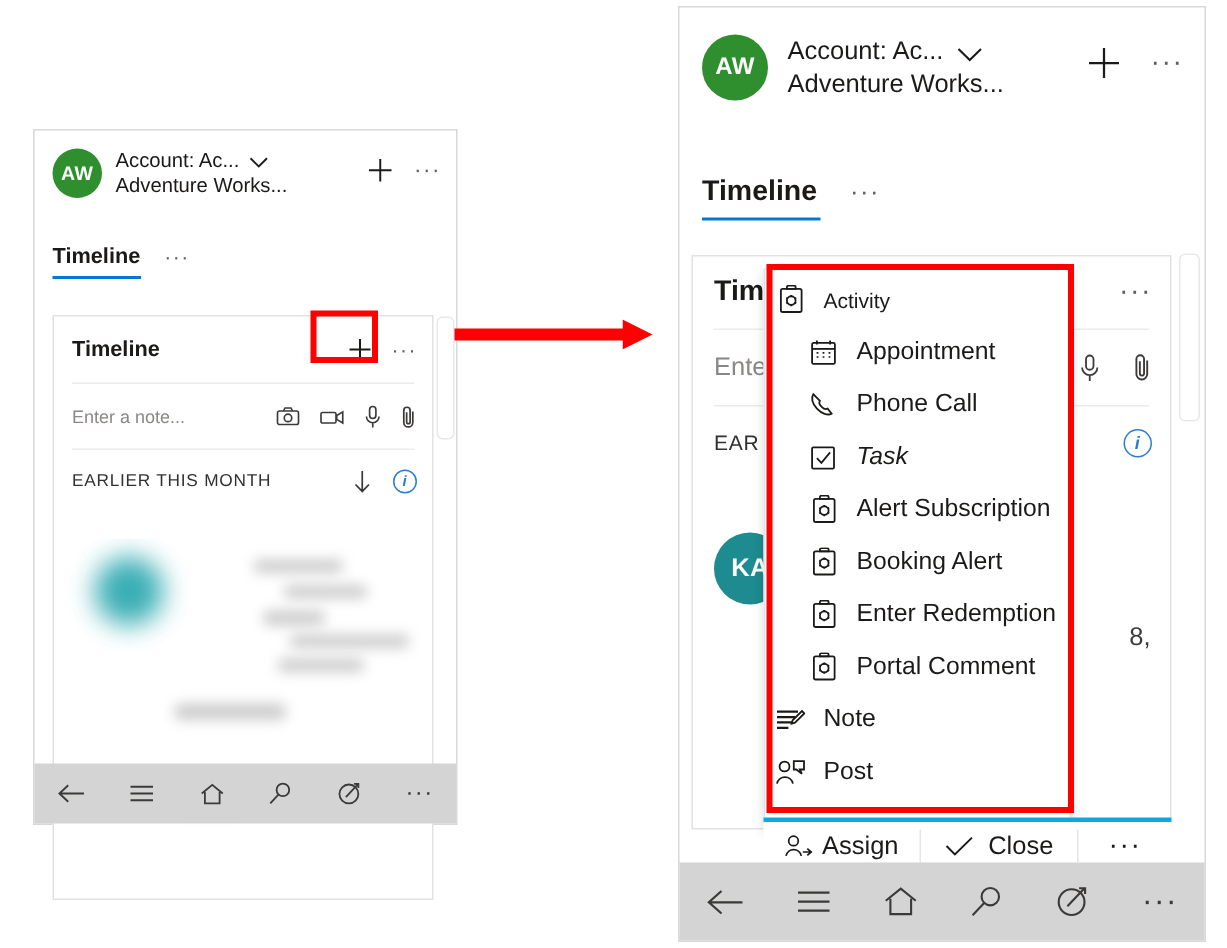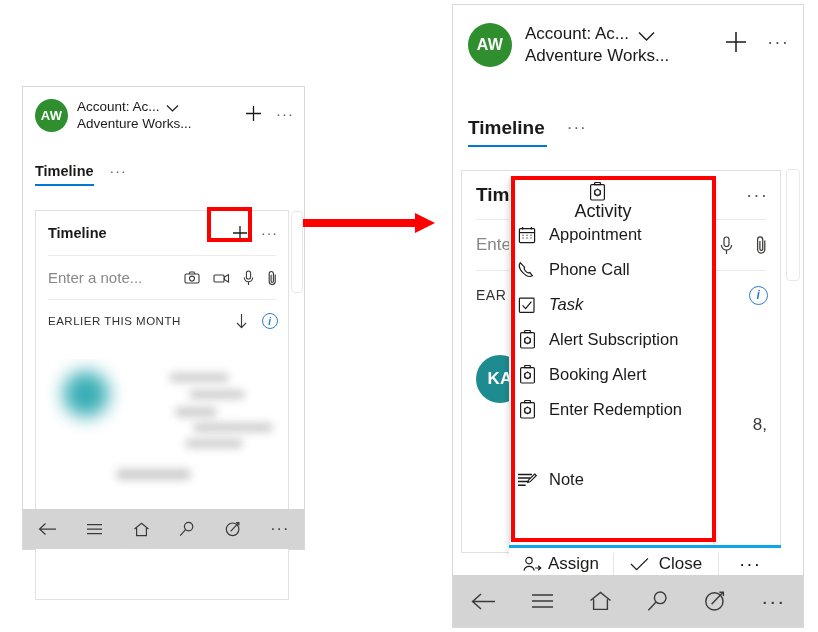--- a/index.html
+++ b/index.html
@@ -47,21 +47,21 @@
   
   .blurwrap{position:absolute;overflow:hidden;}
   .blob{position:absolute;border-radius:50%;background:#16a0a8;filter:blur(9px);opacity:.85;}
   .bline{position:absolute;background:#b9b9b9;filter:blur(4.2px);border-radius:5px;opacity:.72;}
 
   
   .menu{position:absolute;background:#ffffff;border:1px solid #e3e3e3;
         box-shadow:0 2px 7px rgba(0,0,0,.16);box-sizing:border-box;}
   .menu-item{display:flex;align-items:center;color:#1b1a19;}
   .menu-item .mtxt{white-space:nowrap;}
-  .mi-indent{}
+  .mi-indent{padding-left:22px;}
 
   
   .cmdbar{position:absolute;display:flex;align-items:center;border-top:3px solid #0ea5e9;background:#fff;}
   .cmd{display:flex;align-items:center;justify-content:center;color:#1b1a19;height:100%;}
   .cmd-div{width:1px;background:#e6e6e6;height:70%;}
 
   
   .redbox{position:absolute;border:4px solid #ff0000;box-sizing:border-box;}
   .redline{position:absolute;background:#ff0000;}
 
@@ -115,21 +115,21 @@
           <svg width="16" height="16" viewBox="0 0 16 16">
               <path d="M8 1 V15 M1 8 H15" stroke="#1b1a19" stroke-width="1.3"></path>
             </svg>
         </span>
         <span class="ell" style="font-size:14px;">···</span>
       </span>
     </div>
     <div class="sep" style="margin:0 12px;"></div>
 
     <div class="noterow" style="height:43px;padding:0 10px 0 12px;">
-      <span class="note-ph" style="font-size:15px;">Enter a note...</span>
+      <span class="note-ph" style="font-size:12px;">Enter a note...</span>
       <span class="note-icons" style="gap:13px;">
         <span>
           <svg width="16" height="13" viewBox="0 0 16 13">
               <rect x="1" y="3" width="14" height="9" rx="1.4" fill="none" stroke="#3b3a39" stroke-width="1.1"></rect>
               <path d="M5 3 L6 1 H10 L11 3" fill="none" stroke="#3b3a39" stroke-width="1.1"></path>
               <circle cx="8" cy="7.6" r="2.5" fill="none" stroke="#3b3a39" stroke-width="1.1"></circle>
             </svg>
         </span>
         <span>
           <svg width="17" height="12" viewBox="0 0 17 12">
@@ -356,21 +356,21 @@
           <circle cx="10.4" cy="11.4" r="8.6" fill="none" stroke="#3b3a39" stroke-width="1.4"></circle>
           <path d="M7.6 14.2 L19 2.2 M15.4 2.2 H19.4 V6" fill="none" stroke="#3b3a39" stroke-width="1.4"></path>
         </svg>
     </span>
     <span class="nicon ell" style="font-size:21px;">···</span>
   </div>
 </div>
 
 <div class="abs" style="left:516px;top:182px;width:190px;height:358px;">
   <div id="menu-list" style="position:relative;width:100%;height:100%;">
-      <div class="menu-item" style="position: absolute; left: 0px; right: 16px; top: 0px; height: 35px; font-size: 18px; flex-direction: column;">
+      <div class="menu-item" style="position: absolute; left: 0px; right: 16px; top: 0px; height: 35px; font-size: 14px;">
         <span style="width: 22px; display: flex; align-items: center; justify-content: center; margin-right: 11px; flex: 0 0 auto;">
           <svg width="17" height="19" viewBox="0 0 17 19">
             <rect x="1.6" y="2.6" width="13.8" height="15.4" rx="1.2" fill="none" stroke="#1b1a19" stroke-width="1.2"></rect>
             <path d="M5.6 2.6 V1.4 a1 1 0 0 1 1 -1 h3.8 a1 1 0 0 1 1 1 V2.6 Z" fill="none" stroke="#1b1a19" stroke-width="1.2"></path>
             <circle cx="8.5" cy="10.4" r="2.9" fill="none" stroke="#1b1a19" stroke-width="1.2"></circle>
             <path d="M8.5 6.6 V8 M8.5 12.8 V14.2 M5.2 8.5 L6.3 9.2 M10.7 11.6 L11.8 12.3 M5.2 12.3 L6.3 11.6 M10.7 9.2 L11.8 8.5" fill="none" stroke="#1b1a19" stroke-width="1.2"></path>
           </svg>
         </span>
         <span class="mtxt">Activity</span>
       </div>
@@ -428,25 +428,46 @@
         <span style="width: 22px; display: flex; align-items: center; justify-content: center; margin-right: 11px; flex: 0 0 auto;">
           <svg width="17" height="19" viewBox="0 0 17 19">
             <rect x="1.6" y="2.6" width="13.8" height="15.4" rx="1.2" fill="none" stroke="#1b1a19" stroke-width="1.2"></rect>
             <path d="M5.6 2.6 V1.4 a1 1 0 0 1 1 -1 h3.8 a1 1 0 0 1 1 1 V2.6 Z" fill="none" stroke="#1b1a19" stroke-width="1.2"></path>
             <circle cx="8.5" cy="10.4" r="2.9" fill="none" stroke="#1b1a19" stroke-width="1.2"></circle>
             <path d="M8.5 6.6 V8 M8.5 12.8 V14.2 M5.2 8.5 L6.3 9.2 M10.7 11.6 L11.8 12.3 M5.2 12.3 L6.3 11.6 M10.7 9.2 L11.8 8.5" fill="none" stroke="#1b1a19" stroke-width="1.2"></path>
           </svg>
         </span>
         <span class="mtxt">Enter Redemption</span>
       </div>
+      <div class="menu-item mi-indent" style="position: absolute; left: 0px; right: 0px; top: 245px; height: 35px; font-size: 16.5px;">
+        <span style="width: 22px; display: flex; align-items: center; justify-content: center; margin-right: 11px; flex: 0 0 auto;">
+          <svg width="17" height="19" viewBox="0 0 17 19">
+            <rect x="1.6" y="2.6" width="13.8" height="15.4" rx="1.2" fill="none" stroke="#1b1a19" stroke-width="1.2"></rect>
+            <path d="M5.6 2.6 V1.4 a1 1 0 0 1 1 -1 h3.8 a1 1 0 0 1 1 1 V2.6 Z" fill="none" stroke="#1b1a19" stroke-width="1.2"></path>
+            <circle cx="8.5" cy="10.4" r="2.9" fill="none" stroke="#1b1a19" stroke-width="1.2"></circle>
+            <path d="M8.5 6.6 V8 M8.5 12.8 V14.2 M5.2 8.5 L6.3 9.2 M10.7 11.6 L11.8 12.3 M5.2 12.3 L6.3 11.6 M10.7 9.2 L11.8 8.5" fill="none" stroke="#1b1a19" stroke-width="1.2"></path>
+          </svg>
+        </span>
+        <span class="mtxt">Portal Comment</span>
+      </div>
       <div class="menu-item" style="position: absolute; left: 0px; right: 12px; top: 280px; height: 35px; font-size: 16.5px;">
         <span style="width: 22px; display: flex; align-items: center; justify-content: center; margin-right: 11px; flex: 0 0 auto;">
           <svg width="20" height="18" viewBox="0 0 20 18">
             <path d="M1 3.4 H15 M1 7 H13.5 M1 10.6 H11 M1 14.2 H8.6" stroke="#1b1a19" stroke-width="1.5"></path>
             <path d="M17.6 3 L19.2 4.6 L13 10.8 L10.8 11.4 L11.4 9.2 Z" fill="none" stroke="#1b1a19" stroke-width="1.2"></path>
           </svg>
         </span>
         <span class="mtxt">Note</span>
       </div>
+      <div class="menu-item" style="position: absolute; left: 0px; right: 0px; top: 315px; height: 35px; font-size: 16.5px;">
+        <span style="width: 22px; display: flex; align-items: center; justify-content: center; margin-right: 11px; flex: 0 0 auto;">
+          <svg width="20" height="18" viewBox="0 0 20 18">
+            <circle cx="6" cy="5" r="3.3" fill="none" stroke="#1b1a19" stroke-width="1.2"></circle>
+            <path d="M1 16.4 a5.4 5.4 0 0 1 10.6 0" fill="none" stroke="#1b1a19" stroke-width="1.2"></path>
+            <path d="M12.2 1.4 H19 V7 H16.2 L17.6 9.8 L13.8 7 H12.2 Z" fill="none" stroke="#1b1a19" stroke-width="1.2"></path>
+          </svg>
+        </span>
+        <span class="mtxt">Post</span>
+      </div>
     </div>
 </div>
 
 <div class="redbox" style="left:511px;top:176px;width:205px;height:366px;"></div>
 
 </body></html>

